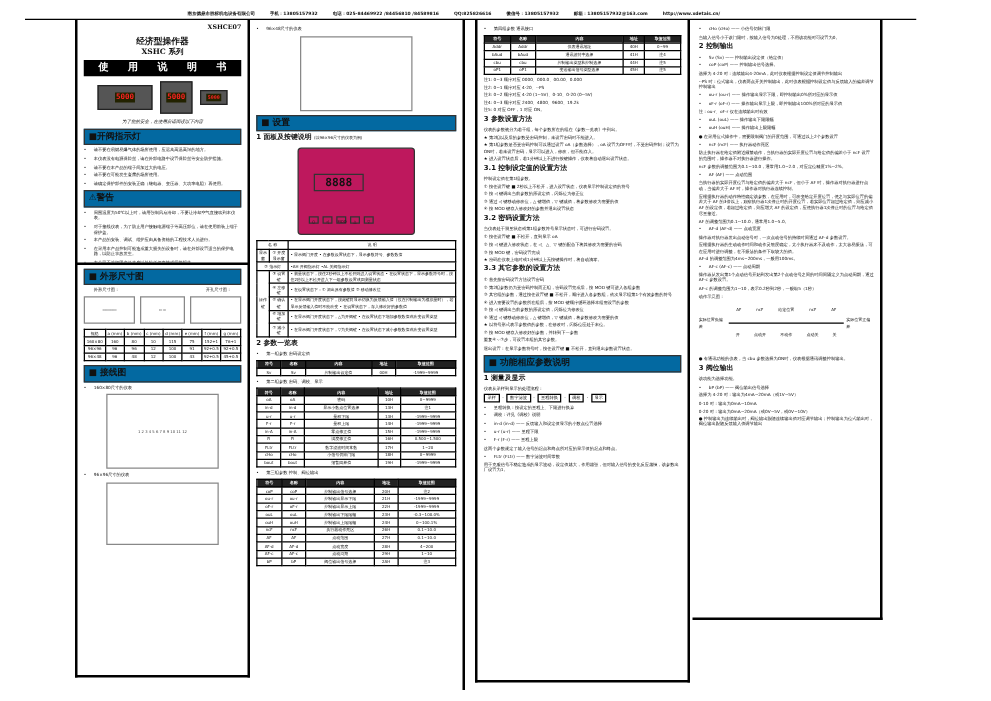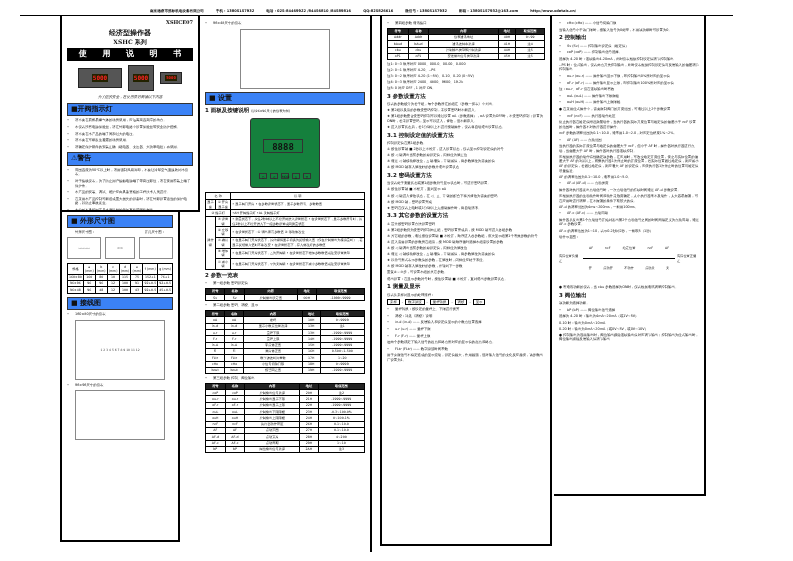--- a/index.html
+++ b/index.html
@@ -9,29 +9,29 @@
 .hline{position:absolute;top:15px;left:20px;right:60px;height:1px;background:#000}
 .col{position:absolute;top:16px;bottom:0}
 .code{text-align:right;font-weight:bold;font-family:"DejaVu Serif",serif;font-size:5px}
 .title1{text-align:center;font-weight:bold;font-size:7px;margin-top:3px}
 .title2{text-align:center;font-weight:bold;font-family:"DejaVu Serif",serif;font-size:6px}
 .banner{background:#000;color:#fff;display:flex;justify-content:space-around;font-weight:bold;font-size:8px;padding:1px 4px;margin:2px 0}
 .devices{display:flex;justify-content:center;gap:6px;align-items:center;height:28px;margin:3px 0}
 .dev{background:#555;border:1px solid #222;display:flex;align-items:center;justify-content:center}
 .led{background:#220;color:#f22;font-family:"DejaVu Sans Mono",monospace;font-weight:bold;font-size:6px;padding:0 1px}
 .tag{text-align:center;font-style:italic;font-size:3.6px;margin-bottom:2px}
-.sec{background:#3b82f6;border:1px solid #333;font-weight:bold;font-size:7px;padding:1px 3px;margin:3px 0 2px}
+.sec{background:#0369a1;border:1px solid #333;font-weight:bold;font-size:7px;padding:1px 3px;margin:3px 0 2px}
 .li{font-size:3.4px;padding-left:8px;position:relative;margin:2px 0}
 .li:before{content:"•";position:absolute;left:0}
 .sub{font-weight:bold;font-size:5.5px;margin:2px 0}
 table{border-collapse:collapse;width:100%;font-size:3.2px}
 td,th{border:0.8px solid #000;text-align:center;padding:0.5px 1px}
 th{background:#222;color:#fff;font-weight:bold}
 .diag{border:1px solid #888;margin:3px auto;display:flex;align-items:center;justify-content:center;color:#444;font-size:3px}
-.panel{width:70px;height:70px;margin:4px auto;border:1px solid #333;border-radius:3px;position:relative;background:#15803d}
+.panel{width:94px;height:70px;margin:4px auto;border:1px solid #333;border-radius:3px;position:relative;background:#be185d}
 .panel .disp{position:absolute;left:12px;top:20px;width:40px;height:14px;border:1px solid #333;font-family:"DejaVu Sans Mono",monospace;font-size:9px;font-weight:bold;text-align:center;line-height:14px}
 .panel .keys{position:absolute;left:8px;bottom:8px;display:flex;gap:3px}
 .panel .k{width:8px;height:6px;border:1px solid #333;font-size:3px;text-align:center;line-height:6px}
 .p{font-size:3.4px;margin:1.5px 0}
 .star{font-size:3.4px;margin:1.5px 0}
 .flow{display:flex;gap:2px;font-size:3.4px;align-items:center}
 .flow span.bx{border:0.8px solid #000;padding:0 2px}
 .scale{position:relative;height:40px;margin:3px 0;font-size:3.2px}
 </style>
 </head>
@@ -78,21 +78,21 @@
   <div class="li">请不要在可能发生凝露的场所使用。</div>
   <div class="li">请确定保护部件的安装正确（继电器、变压器、大功率电阻）再使用。</div>
   <div class="sec">⚠警告</div>
   <div class="li">周围温度为50℃以上时，请用强制风扇冷却，不要让冷却空气直接吹到本仪表。</div>
   <div class="li">对于接线仪表，为了防止用户接触电源端子等高压部位，请在使用前装上端子保护盖。</div>
   <div class="li">本产品的安装、调试、维护应由具备资格的工程技术人员进行。</div>
   <div class="li">在采用本产品控制可能造成重大损失的设备时，请在外部设置适当的保护电路，以防止事故发生。</div>
   <div class="li">本公司不承担因产品本身以外的任何直接或间接损失。</div>
 
 </div>
-<div class="col" style="left:60px;width:120px;top:212px;height:330px;border:2px solid #000;border-top:none;padding:0 5px;overflow:hidden">
+<div class="col" style="left:60px;width:140px;top:212px;height:330px;border:2px solid #000;border-top:none;padding:0 5px;overflow:hidden">
   <div class="sec">■ 外形尺寸图</div>
   <div style="display:flex;justify-content:space-between;font-size:3.4px;padding:0 8px">
     <span>外形尺寸图：</span>
     <span>开孔尺寸图：</span>
   </div>
   <div style="display:flex;gap:4px;justify-content:center;height:24px;margin:2px 0">
     <div class="diag" style="width:42px;height:22px;margin:0">▭▭▭▭</div>
     <div class="diag" style="width:36px;height:22px;margin:0">⊏⊐</div>
     <div class="diag" style="width:42px;height:22px;margin:0"></div>
   </div>
@@ -446,20 +446,21 @@
   <div class="p">① 首先按密码设置方法设置密码</div>
   <div class="p">② 第2组参数仍为受密码控制而正组，密码设置完成后，按 MOD 键可进入各组参数</div>
   <div class="p">③ 其它组的参数，通过按住设置键 ■ 不松开，顺序进入各参数组，依次显示组第1个有效参数的符号</div>
   <div class="p">④ 进入需要设置的参数所在组后，按 MOD 键顺序循环选择本组需设置的参数</div>
   <div class="p">⑤ 按 ◁ 键调出当前参数的原设定值，闪烁位为修改位</div>
   <div class="p">⑥ 通过 ◁ 键移动修改位，△ 键增值，▽ 键减值，将参数修改为需要的值</div>
   <div class="p">★ 以符号形式表示参数值的参数，在修改时，闪烁位应处于末位。</div>
   <div class="p">⑦ 按 MOD 键存入修改好的参数，并转到下一参数</div>
   <div class="p">重复④～⑦步，可设置本组的其它参数。</div>
   <div class="p">退出设置：在显示参数符号时，按住设置键 ■ 不松开，直到退出参数设置状态。</div>
+  <div class="sec">■ 功能相应参数说明</div>
   <div class="sub">1 测量及显示</div>
   <div class="p">仪表从采样到显示的处理流程：</div>
   <div class="flow">
     <span class="bx">采样</span>-<span class="bx">数字滤波</span>-<span class="bx">量程转换</span>-<span class="bx">调校</span>-<span class="bx">显示</span>
   </div>
   <div class="li">量程转换：按设定的量程上、下限进行换算</div>
   <div class="li">调校：详见《调校》说明</div>
   <div class="li">in-d (in-d) —— 反馈输入和设定值显示的小数点位置选择</div>
   <div class="li">u-r (u-r) —— 量程下限</div>
   <div class="li">F-r (F-r) —— 量程上限</div>

